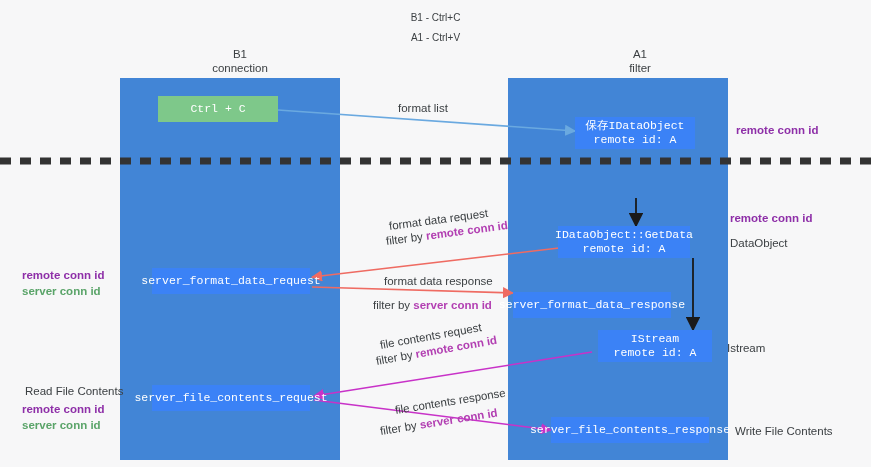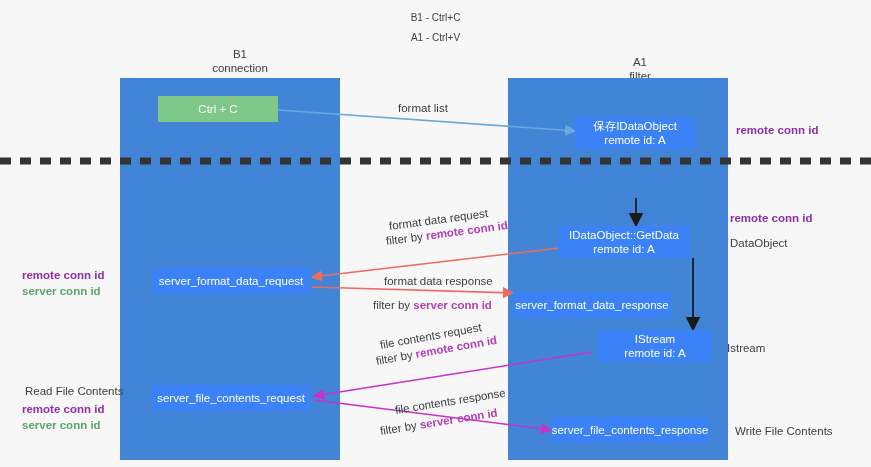--- a/index.html
+++ b/index.html
@@ -30,20 +30,21 @@
   .lane{background:#4285d6;}
 
   
   .node{
     box-sizing:border-box;
     display:flex;flex-direction:column;align-items:center;justify-content:center;
     text-align:center;
     color:#ffffff;
     font-size:11.5px;line-height:14px;
     padding:2px 8px;
+    font-family:Liberation Mono, monospace;
   }
   .node.green{background:#7ec88a;}
   .node.orange{background:#3b82f6;}
   .node .l2{font-size:11.5px;}
 
   
   .lbl{font-size:11.5px;line-height:14px;color:#3c4043;white-space:nowrap;}
   .purple{color:#b23fb2;font-weight:bold;}
   .purple-d{color:#8e2fa8;font-weight:bold;}
   .green-t{color:#5aa469;font-weight:bold;}
@@ -61,21 +62,21 @@
 
   <div class="abs title">
     <div>B1 - Ctrl+C</div>
     <div>A1 - Ctrl+V</div>
   </div>
 
   <div class="abs lane-head" style="left:140px;top:47px;width:200px;">
     <div>B1</div>
     <div>connection</div>
   </div>
-  <div class="abs lane-head" style="left:540px;top:47px;width:200px;margin-top:8px;">
+  <div class="abs lane-head" style="left:540px;top:47px;width:200px;">
     <div>A1</div>
     <div>filter</div>
   </div>
 
   <div class="abs lane" style="left:120px;top:78px;width:220px;height:382px;"></div>
   <div class="abs lane" style="left:508px;top:78px;width:220px;height:382px;"></div>
 
   <svg id="wires">
     <defs>
       <marker id="ah-blue" viewBox="0 0 10 10" refX="9" refY="5" markerWidth="7" markerHeight="7" orient="auto-start-reverse">

